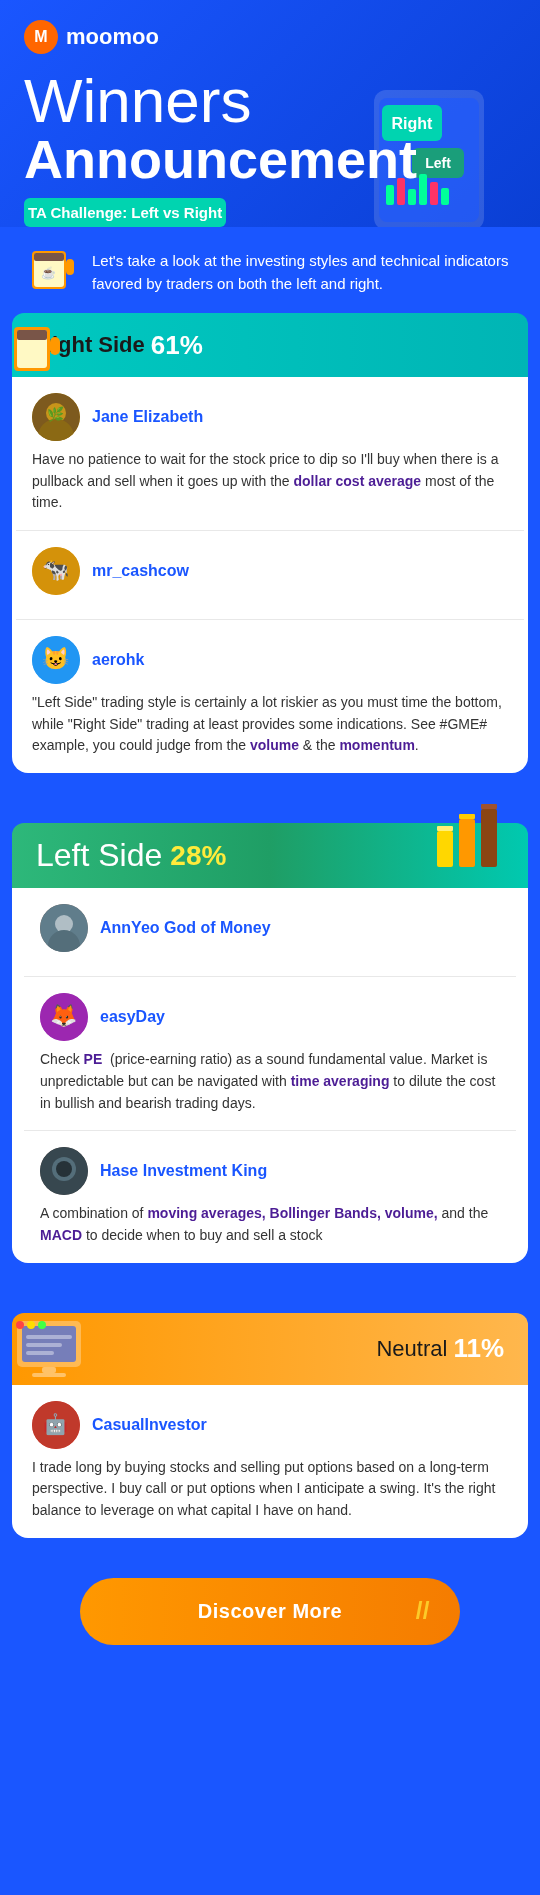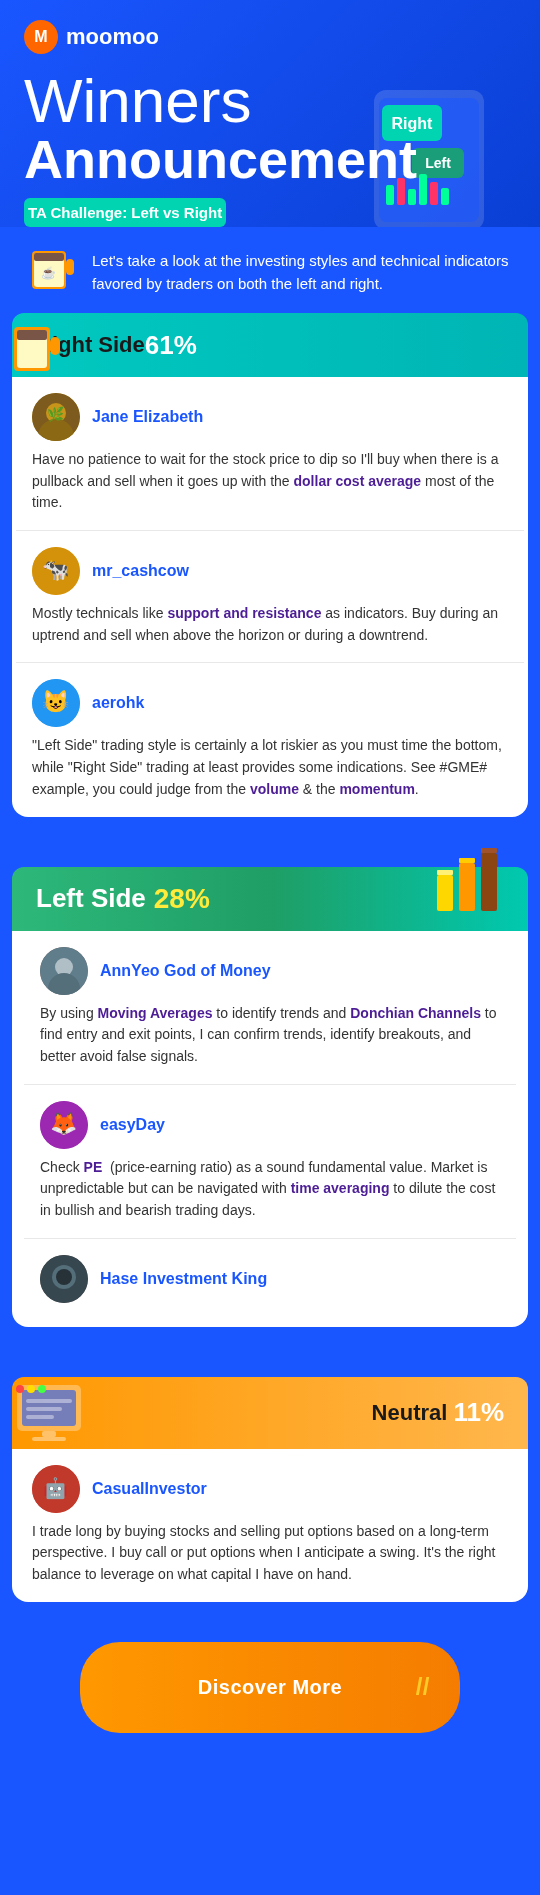--- a/index.html
+++ b/index.html
@@ -119,21 +119,21 @@
       display: flex;
       justify-content: center;
     }
     .discover-btn {
       background: linear-gradient(90deg, #ff9800, #f57c00);
       color: white;
       font-size: 20px;
       font-weight: 800;
       border: none;
       border-radius: 40px;
-      padding: 34px 70px;
+      padding: 22px 70px;
       cursor: pointer;
       position: relative;
       width: 380px;
       text-align: center;
       letter-spacing: 0.5px;
     }
     .discover-btn::after {
       content: '//';
       position: absolute;
       right: 30px;
@@ -235,21 +235,21 @@
   <div class="right-header-wrap">
     <div class="section-header-right-inner">
 
       <svg width="70" height="70" viewBox="0 0 70 70" style="position:absolute;left:-8px;bottom:-12px;">
         <rect x="10" y="8" width="36" height="44" rx="4" fill="#FF9800"></rect>
         <rect x="13" y="11" width="30" height="38" rx="3" fill="#FFF9C4"></rect>
         <rect x="46" y="18" width="10" height="18" rx="5" fill="#FF9800"></rect>
         <rect x="13" y="11" width="30" height="10" rx="2" fill="#795548"></rect>
       </svg>
       <span style="font-size:22px;font-weight:900;color:#1a1a1a;">Right Side</span>
-      <span style="font-size:26px;font-weight:900;color:white;">61%</span>
+      <span style="font-size:26px;font-weight:900;color:white;margin-left:6px;">61%</span>
     </div>
   </div>
 
   <div class="cards-container-right">
 
     <div class="card">
       <div class="card-header">
         <div class="avatar jane">
           <svg width="48" height="48" viewBox="0 0 48 48">
             <circle cx="24" cy="24" r="24" fill="#7d5a1e"></circle>
@@ -268,23 +268,20 @@
     <div class="card">
       <div class="card-header">
         <div class="avatar cashcow">
           <svg width="48" height="48" viewBox="0 0 48 48">
             <circle cx="24" cy="24" r="24" fill="#d4920a"></circle>
             <text x="24" y="30" text-anchor="middle" font-size="22">🐄</text>
           </svg>
         </div>
         <span class="username">mr_cashcow</span>
       </div>
-      <div class="card-body">
-        Mostly technicals like <b>support and resistance</b> as indicators. Buy during an uptrend and sell when above the horizon or during a downtrend.
-      </div>
     </div>
 
     <div class="card">
       <div class="card-header">
         <div class="avatar aerohk">
           <svg width="48" height="48" viewBox="0 0 48 48">
             <circle cx="24" cy="24" r="24" fill="#2196f3"></circle>
             <text x="24" y="30" text-anchor="middle" font-size="22">😺</text>
           </svg>
         </div>
@@ -293,21 +290,21 @@
       <div class="card-body">
         "Left Side" trading style is certainly a lot riskier as you must time the bottom, while "Right Side" trading at least provides some indications. See #GME# example, you could judge from the <b>volume</b> &amp; the <b>momentum</b>.
       </div>
     </div>
   </div>
 </div>
 
 <div class="left-section">
   <div style="position:relative;margin:0 12px;">
     <div style="background:linear-gradient(90deg,#2db87a,#1f9e65,#00c9b0);display:flex;align-items:center;justify-content:flex-start;padding:14px 24px;border-radius:12px 12px 0 0;min-height:64px;position:relative;">
-      <span style="font-size:26px;font-weight:700;color:white;">Left Side</span>
+      <span style="font-size:32px;font-weight:400;color:white;">Left Side</span>
       <span style="font-size:28px;font-weight:900;color:#ffeb3b;margin-left:8px;">28%</span>
 
       <div style="position:absolute;right:16px;top:-22px;">
         <svg width="80" height="70" viewBox="0 0 80 70">
           <rect x="5" y="30" width="16" height="36" rx="2" fill="#FFD700"></rect>
           <rect x="27" y="18" width="16" height="48" rx="2" fill="#FF9800"></rect>
           <rect x="49" y="8" width="16" height="58" rx="2" fill="#8B4513"></rect>
           <rect x="5" y="25" width="16" height="5" rx="1" fill="#FFF176"></rect>
           <rect x="27" y="13" width="16" height="5" rx="1" fill="#FFCC02"></rect>
           <rect x="49" y="3" width="16" height="5" rx="1" fill="#A0522D"></rect>
@@ -322,23 +319,20 @@
       <div class="card-header">
         <div class="avatar annyeo">
           <svg width="48" height="48" viewBox="0 0 48 48">
             <circle cx="24" cy="24" r="24" fill="#607d8b"></circle>
             <circle cx="24" cy="20" r="9" fill="#b0bec5"></circle>
             <circle cx="24" cy="42" r="16" fill="#546e7a"></circle>
           </svg>
         </div>
         <span class="username">AnnYeo God of Money</span>
       </div>
-      <div class="card-body">
-        By using <b>Moving Averages</b> to identify trends and <b>Donchian Channels</b> to find entry and exit points, I can confirm trends, identify breakouts, and better avoid false signals.
-      </div>
     </div>
 
     <div class="card">
       <div class="card-header">
         <div class="avatar easyday">
           <svg width="48" height="48" viewBox="0 0 48 48">
             <circle cx="24" cy="24" r="24" fill="#9c27b0"></circle>
             <text x="24" y="30" text-anchor="middle" font-size="22">🦊</text>
           </svg>
         </div>
@@ -352,20 +346,23 @@
     <div class="card">
       <div class="card-header">
         <div class="avatar hase">
           <svg width="48" height="48" viewBox="0 0 48 48">
             <circle cx="24" cy="24" r="24" fill="#37474f"></circle>
             <circle cx="24" cy="22" r="12" fill="#546e7a"></circle>
             <circle cx="24" cy="22" r="8" fill="#263238"></circle>
           </svg>
         </div>
         <span class="username">Hase Investment King</span>
+      </div>
+      <div class="card-body">
+        A combination of <b>moving averages, Bollinger Bands, volume,</b> and the <b>MACD</b> to decide when to buy and sell a stock
       </div>
     </div>
   </div>
 </div>
 
 <div class="neutral-section">
   <div style="position:relative;margin:0 12px;">
     <div style="background:linear-gradient(90deg,#ff9800,#ffa726,#ffb74d);display:flex;align-items:center;justify-content:flex-end;padding:14px 24px;border-radius:12px 12px 0 0;min-height:72px;position:relative;overflow:hidden;">
 
       <svg width="90" height="72" viewBox="0 0 90 72" style="position:absolute;left:0;top:0;">
@@ -373,21 +370,21 @@
         <rect x="10" y="13" width="54" height="36" rx="3" fill="#1a56ff" opacity="0.6"></rect>
         <circle cx="8" cy="12" r="4" fill="#ff4444"></circle>
         <circle cx="19" cy="12" r="4" fill="#ffdd00"></circle>
         <circle cx="30" cy="12" r="4" fill="#44ff44"></circle>
         <rect x="14" y="22" width="46" height="4" rx="2" fill="white" opacity="0.4"></rect>
         <rect x="14" y="30" width="36" height="4" rx="2" fill="white" opacity="0.4"></rect>
         <rect x="14" y="38" width="28" height="4" rx="2" fill="white" opacity="0.4"></rect>
         <rect x="30" y="54" width="14" height="6" rx="2" fill="white" opacity="0.4"></rect>
         <rect x="20" y="60" width="34" height="4" rx="2" fill="white" opacity="0.4"></rect>
       </svg>
-      <span style="font-size:22px;font-weight:700;color:#1a1a1a;">Neutral</span>
+      <span style="font-size:22px;font-weight:400;color:#1a1a1a;">Neutral</span>
       <span style="font-size:26px;font-weight:900;color:white;margin-left:6px;">11%</span>
     </div>
   </div>
 
   <div class="cards-container-neutral">
 
     <div class="card">
       <div class="card-header">
         <div class="avatar casual">
           <svg width="48" height="48" viewBox="0 0 48 48">

